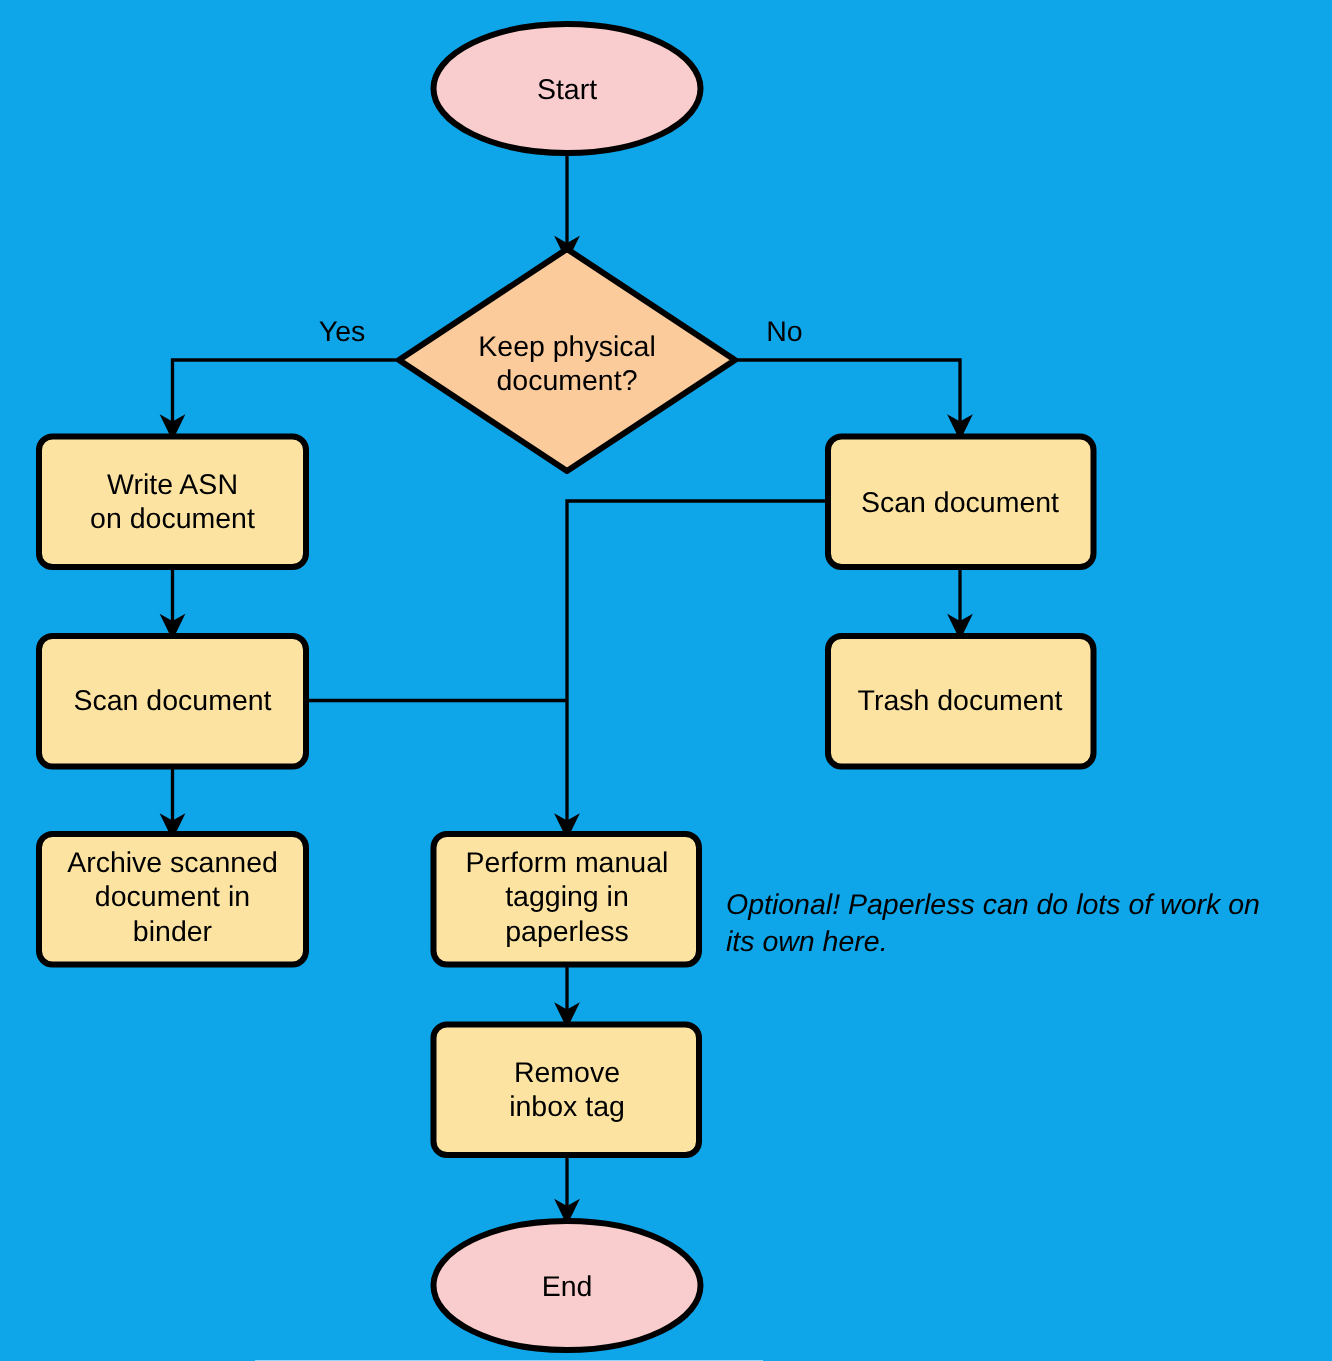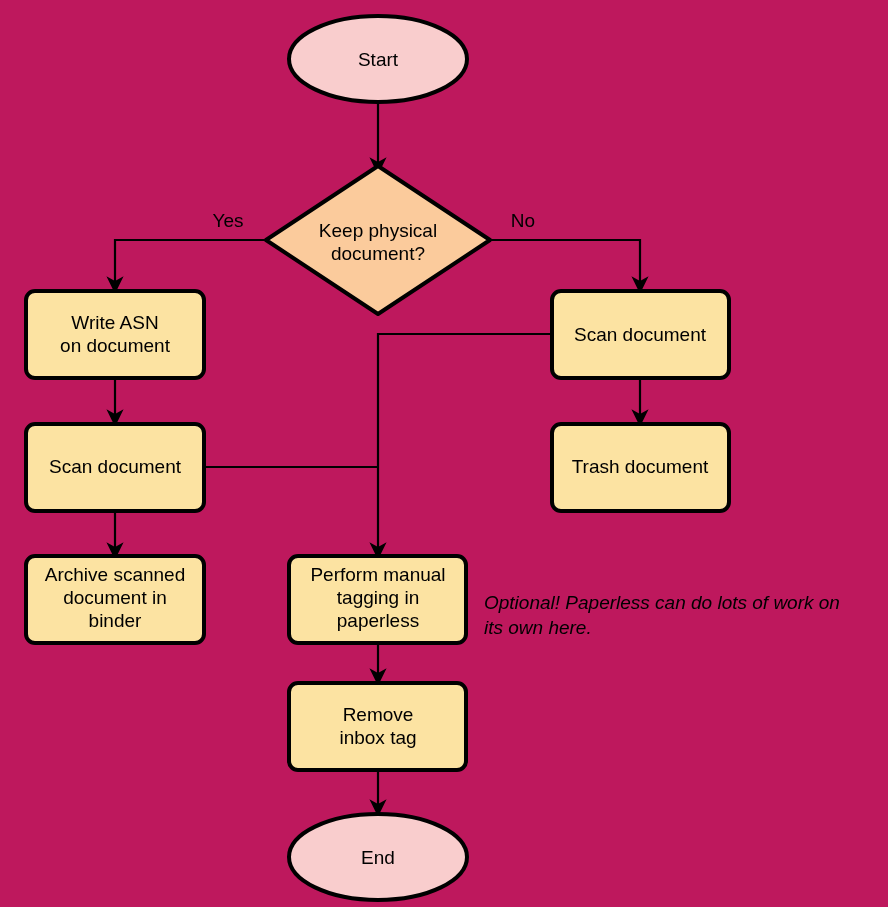--- a/index.html
+++ b/index.html
@@ -10,21 +10,21 @@
   body {
     width: 888px;
     height: 907px;
     overflow: hidden;
     font-family: "Liberation Sans", sans-serif;
   }
   #flowchart-root {
     position: relative;
     width: 888px;
     height: 907px;
-    background: #be185d;
+    background: #0ea5e9;
   }
   svg.diagram {
     position: absolute;
     top: 0;
     left: 0;
     width: 888px;
     height: 907px;
     display: block;
   }
   .node-shape {

